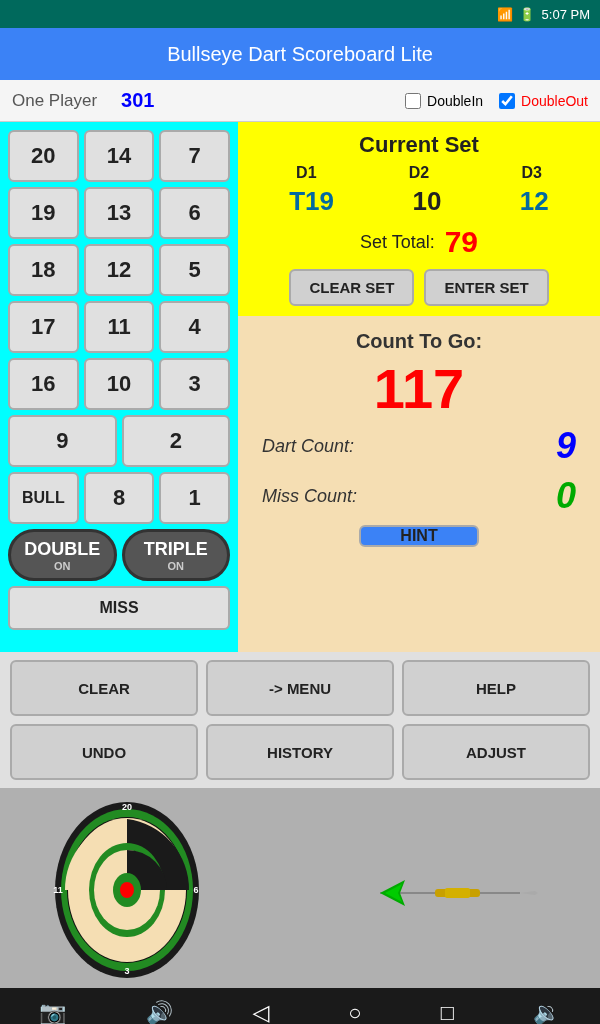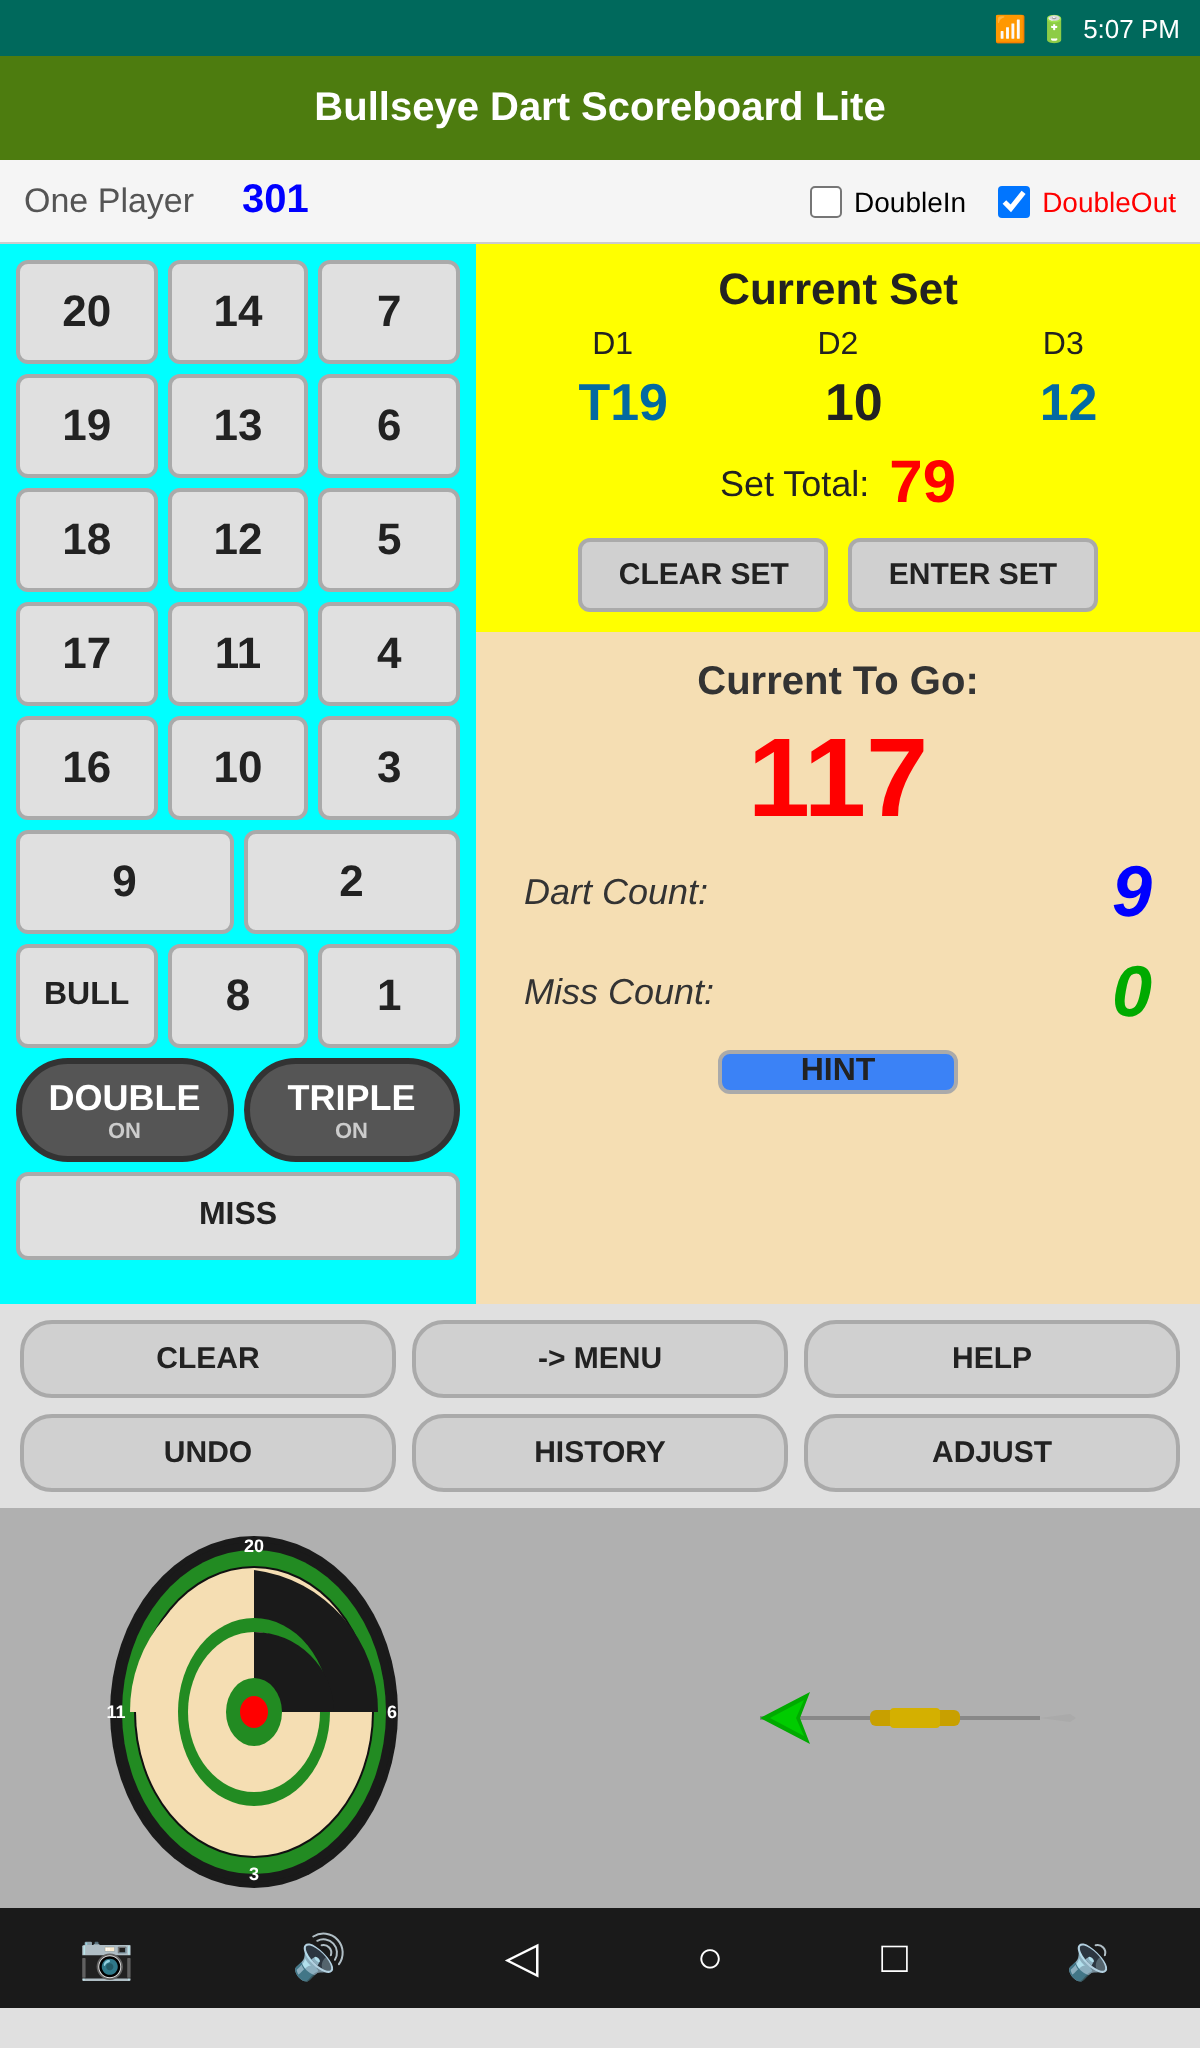--- a/index.html
+++ b/index.html
@@ -13,28 +13,28 @@
       align-items: center;
       justify-content: flex-end;
       padding: 0 10px;
       color: white;
       font-size: 13px;
     }
     .status-icons { display: flex; align-items: center; gap: 6px; }
 
     
     .title-bar {
-      background: #4d7c0f;
+      background: #3b82f6;
       height: 52px;
       display: flex;
       align-items: center;
       justify-content: center;
       color: white;
       font-size: 20px;
-      font-weight: bold;
+      font-weight: normal;
     }
 
     
     .header-row {
       background: #f5f5f5;
       height: 42px;
       display: flex;
       align-items: center;
       padding: 0 12px;
       gap: 16px;
@@ -129,21 +129,21 @@
       text-align: center;
       font-size: 22px;
       font-weight: bold;
       color: #222;
       margin-bottom: 6px;
     }
     .dart-headers {
       display: flex;
       justify-content: space-around;
       font-size: 16px;
-      font-weight: normal;
+      font-weight: bold;
       color: #222;
       margin-bottom: 4px;
     }
     .dart-values {
       display: flex;
       justify-content: space-around;
       font-size: 26px;
       font-weight: bold;
       margin-bottom: 8px;
     }
@@ -205,22 +205,22 @@
     .action-buttons {
       background: #e0e0e0;
       padding: 8px 10px;
       display: grid;
       grid-template-columns: 1fr 1fr 1fr;
       gap: 8px;
     }
     .action-btn {
       background: #d0d0d0;
       border: 2px solid #aaa;
-      border-radius: 16px;
-      height: 39px;
+      border-radius: 6px;
+      height: 56px;
       font-size: 15px;
       font-weight: bold;
       cursor: pointer;
       color: #222;
     }
 
     
     .dartboard-area {
       background: #b0b0b0;
       height: 200px;
@@ -344,21 +344,21 @@
         <span class="set-total-label">Set Total:</span>
         <span class="set-total-value">79</span>
       </div>
       <div class="set-buttons">
         <button class="set-btn">CLEAR SET</button>
         <button class="set-btn">ENTER SET</button>
       </div>
     </div>
 
     <div class="points-section">
-      <div class="points-label">Current To Go:</div>
+      <div class="points-label">Count To Go:</div>
       <div class="points-value">117</div>
       <div class="count-row">
         <span class="count-label">Dart Count:</span>
         <span class="count-value">9</span>
       </div>
       <div class="count-row">
         <span class="count-label">Miss Count:</span>
         <span class="count-value-black">0</span>
       </div>
       <button class="hint-btn">HINT</button>

